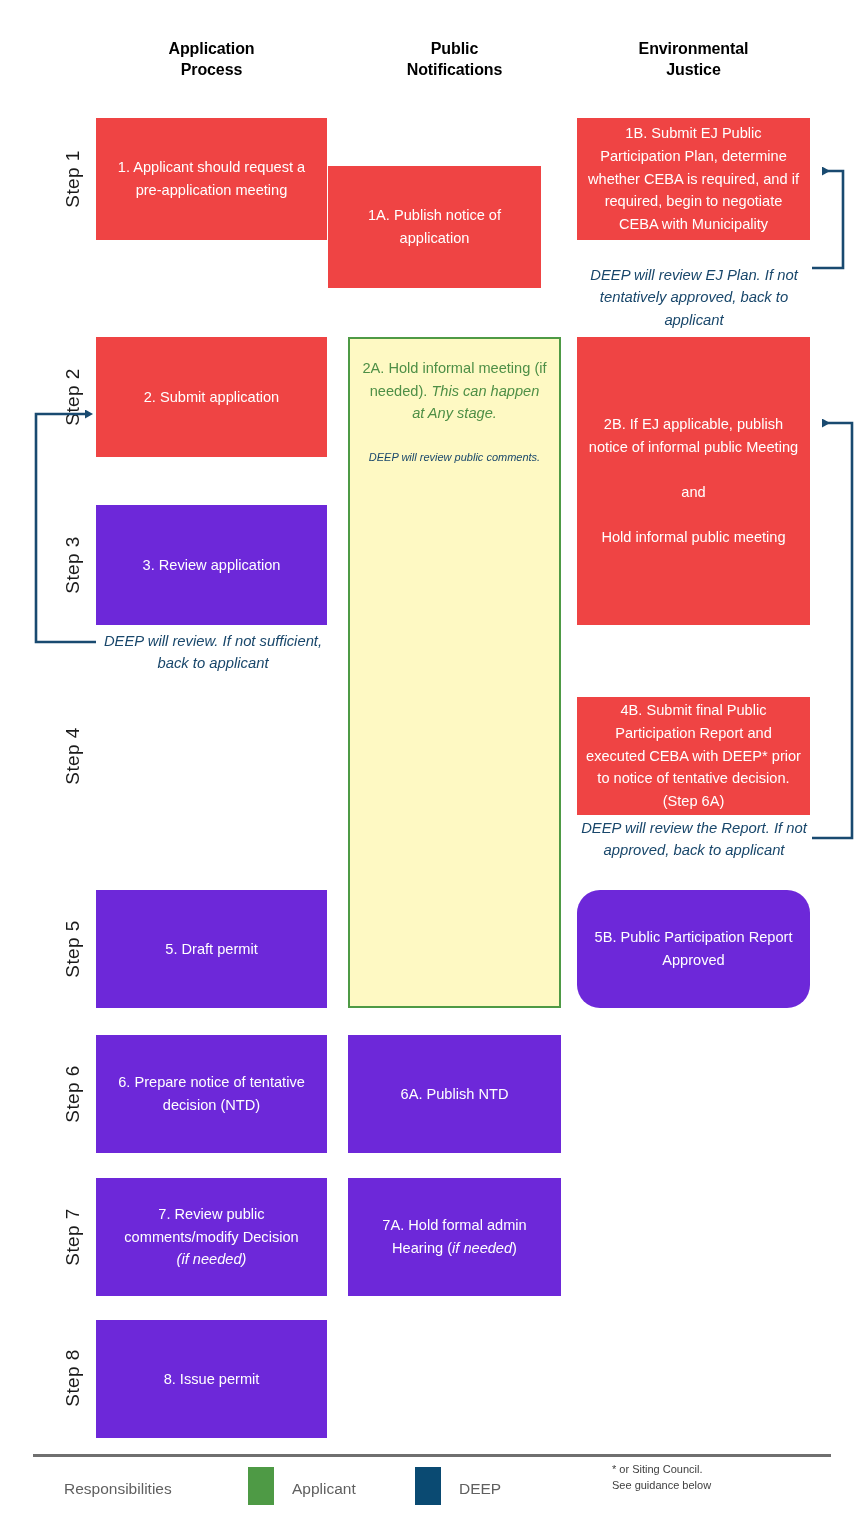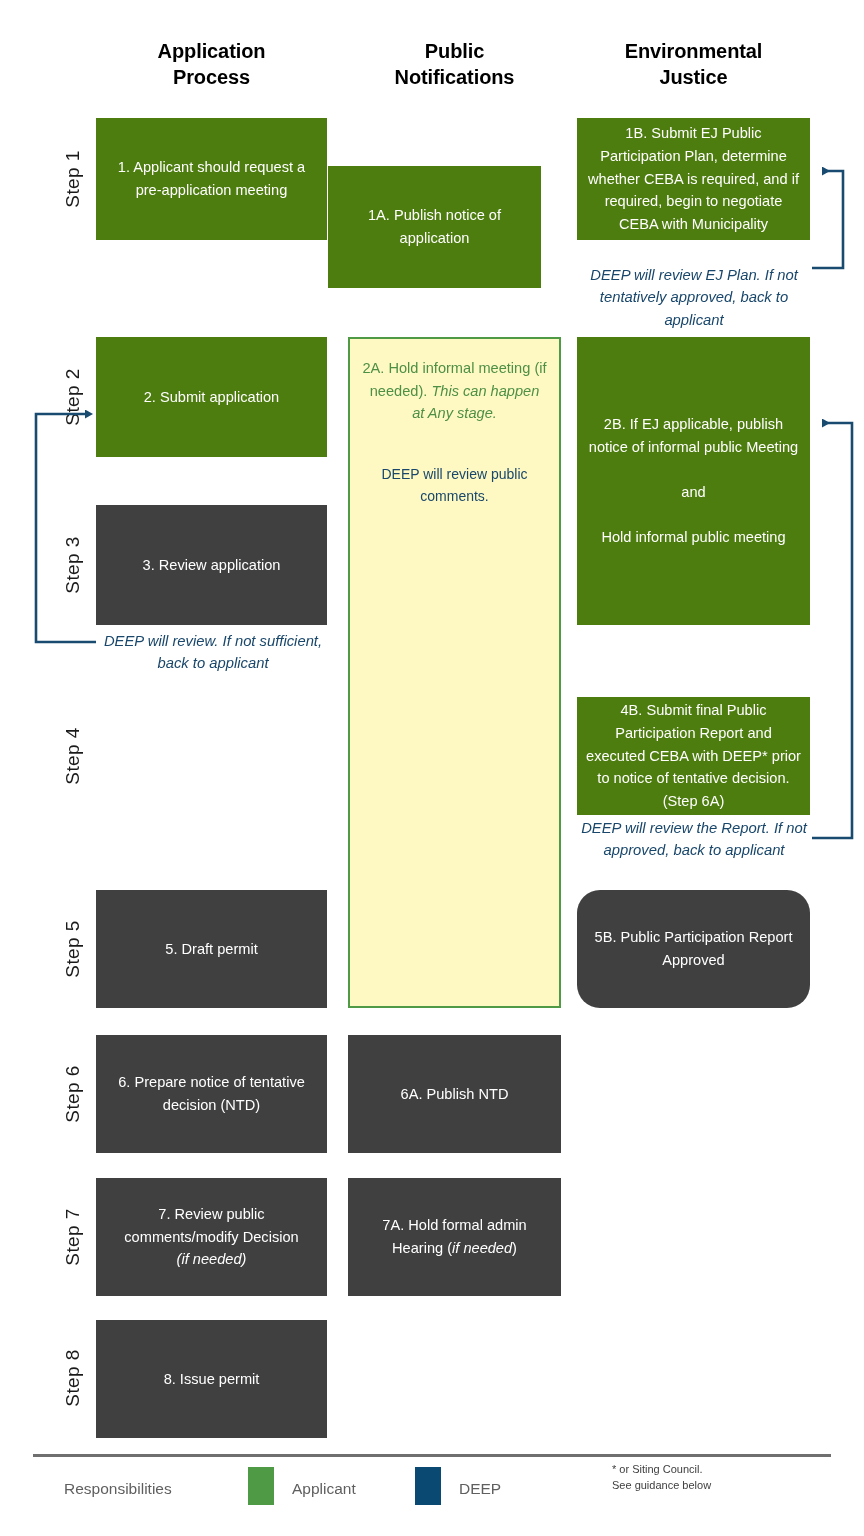--- a/index.html
+++ b/index.html
@@ -6,53 +6,53 @@
   body{
     width:864px;height:1536px;background:#ffffff;position:relative;
     font-family:"Liberation Sans","DejaVu Sans",sans-serif;
     -webkit-font-smoothing:antialiased;
   }
   .stage{position:absolute;left:0;top:0;width:864px;height:1536px;overflow:hidden;}
 
   
   .col-head{
     position:absolute;text-align:center;font-weight:bold;color:#000000;
-    font-size:20px;line-height:1.32;letter-spacing:-0.1px;
+    font-size:16px;line-height:1.32;letter-spacing:-0.1px;
   }
 
   
   .step-label{
     position:absolute;width:140px;height:22px;
     transform-origin:0 0;
     transform:rotate(-90deg);
     text-align:center;font-size:19px;color:#1a1a1a;white-space:nowrap;
     letter-spacing:0.4px;
   }
 
   
   .box{
     position:absolute;box-sizing:border-box;
     display:flex;align-items:center;justify-content:center;
     text-align:center;color:#ffffff;font-size:14.6px;line-height:1.55;
     padding:4px 9px;
   }
-  .box.green{background:#4d7c0f;}
-  .box.blue {background:#404040;}
+  .box.green{background:#ef4444;}
+  .box.blue {background:#6d28d9;}
   .box.outline-green{
     background:#fef9c3;border:2.5px solid #4e9a45;
     color:#4e8f46;display:block;padding:18px 12px 0 12px;
   }
   .box .inner{width:100%;}
   .box i{font-style:italic;}
 
   .note-green{color:#4e8f46;font-size:14.6px;line-height:1.55;}
   .note-green em{font-style:italic;}
   .note-navy{
-    color:#19476b;font-size:14px;line-height:1.55;
-    margin-top:39px;
+    color:#19476b;font-style:italic;font-size:11px;line-height:1.55;
+    margin-top:24px;
   }
 
   
   .annot{
     position:absolute;color:#19476b;font-style:italic;
     font-size:14.8px;line-height:1.52;text-align:center;
   }
 
   
   .wires{position:absolute;left:0;top:0;width:864px;height:1536px;pointer-events:none;}

